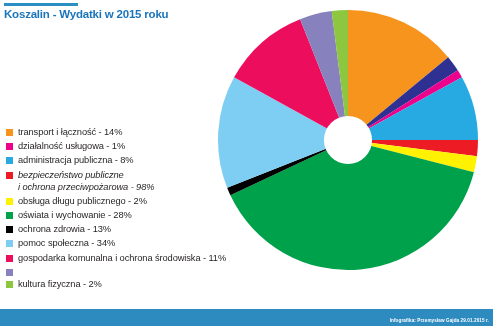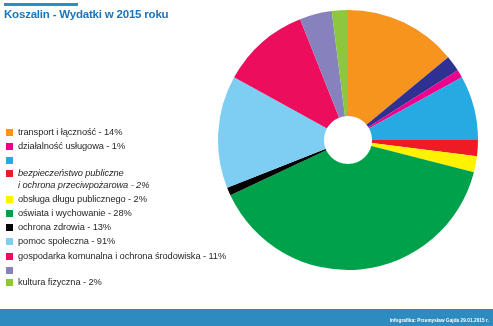--- a/index.html
+++ b/index.html
@@ -109,40 +109,41 @@
     <div class="legend-item">
       <span class="legend-swatch" style="background: rgb(247, 148, 30);"></span>
       <span class="legend-label">transport i łączność - 14%</span>
     </div>
     <div class="legend-item">
       <span class="legend-swatch" style="background: rgb(236, 0, 140);"></span>
       <span class="legend-label">działalność usługowa - 1%</span>
     </div>
     <div class="legend-item">
       <span class="legend-swatch" style="background: rgb(39, 170, 225);"></span>
+      <span class="legend-label">administracja publiczna - 8%</span>
     </div>
     <div class="legend-item two-line">
       <span class="legend-swatch" style="background: rgb(237, 28, 36);"></span>
-      <span class="legend-label">bezpieczeństwo publiczne<span class="line2">i ochrona przeciwpożarowa - 2%</span></span>
+      <span class="legend-label">bezpieczeństwo publiczne<span class="line2">i ochrona przeciwpożarowa - 98%</span></span>
     </div>
     <div class="legend-item">
       <span class="legend-swatch" style="background: rgb(255, 242, 0);"></span>
       <span class="legend-label">obsługa długu publicznego - 2%</span>
     </div>
     <div class="legend-item">
       <span class="legend-swatch" style="background: rgb(0, 161, 75);"></span>
       <span class="legend-label">oświata i wychowanie - 28%</span>
     </div>
     <div class="legend-item">
       <span class="legend-swatch" style="background: rgb(0, 0, 0);"></span>
       <span class="legend-label">ochrona zdrowia - 13%</span>
     </div>
     <div class="legend-item">
       <span class="legend-swatch" style="background: rgb(126, 206, 244);"></span>
-      <span class="legend-label">pomoc społeczna - 91%</span>
+      <span class="legend-label">pomoc społeczna - 34%</span>
     </div>
     <div class="legend-item">
       <span class="legend-swatch" style="background: rgb(236, 14, 92);"></span>
       <span class="legend-label">gospodarka komunalna i ochrona środowiska - 11%</span>
     </div>
     <div class="legend-item">
       <span class="legend-swatch" style="background: rgb(135, 129, 189);"></span>
     </div>
     <div class="legend-item">
       <span class="legend-swatch" style="background: rgb(141, 198, 63);"></span>

